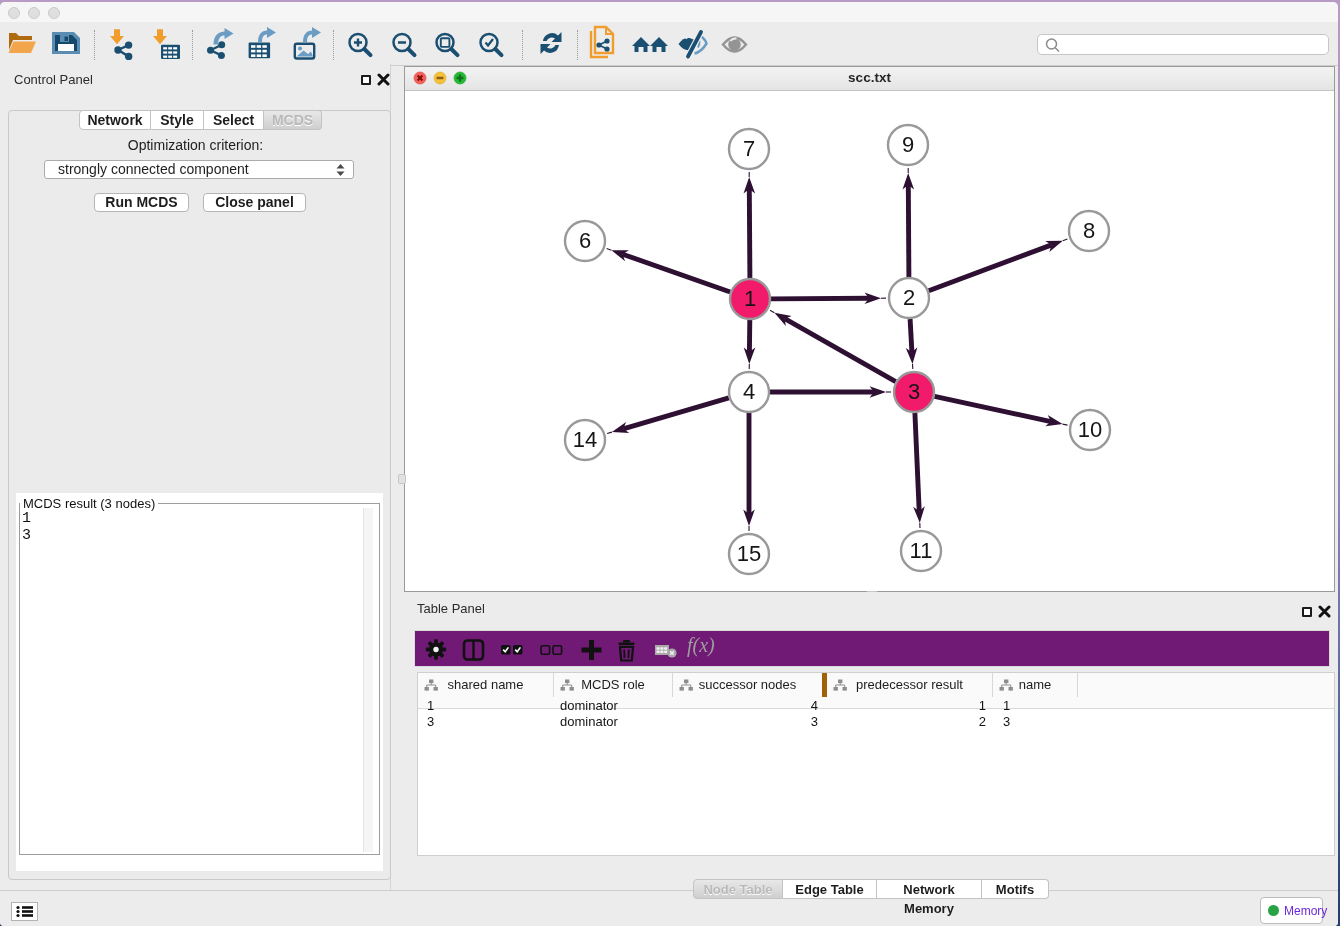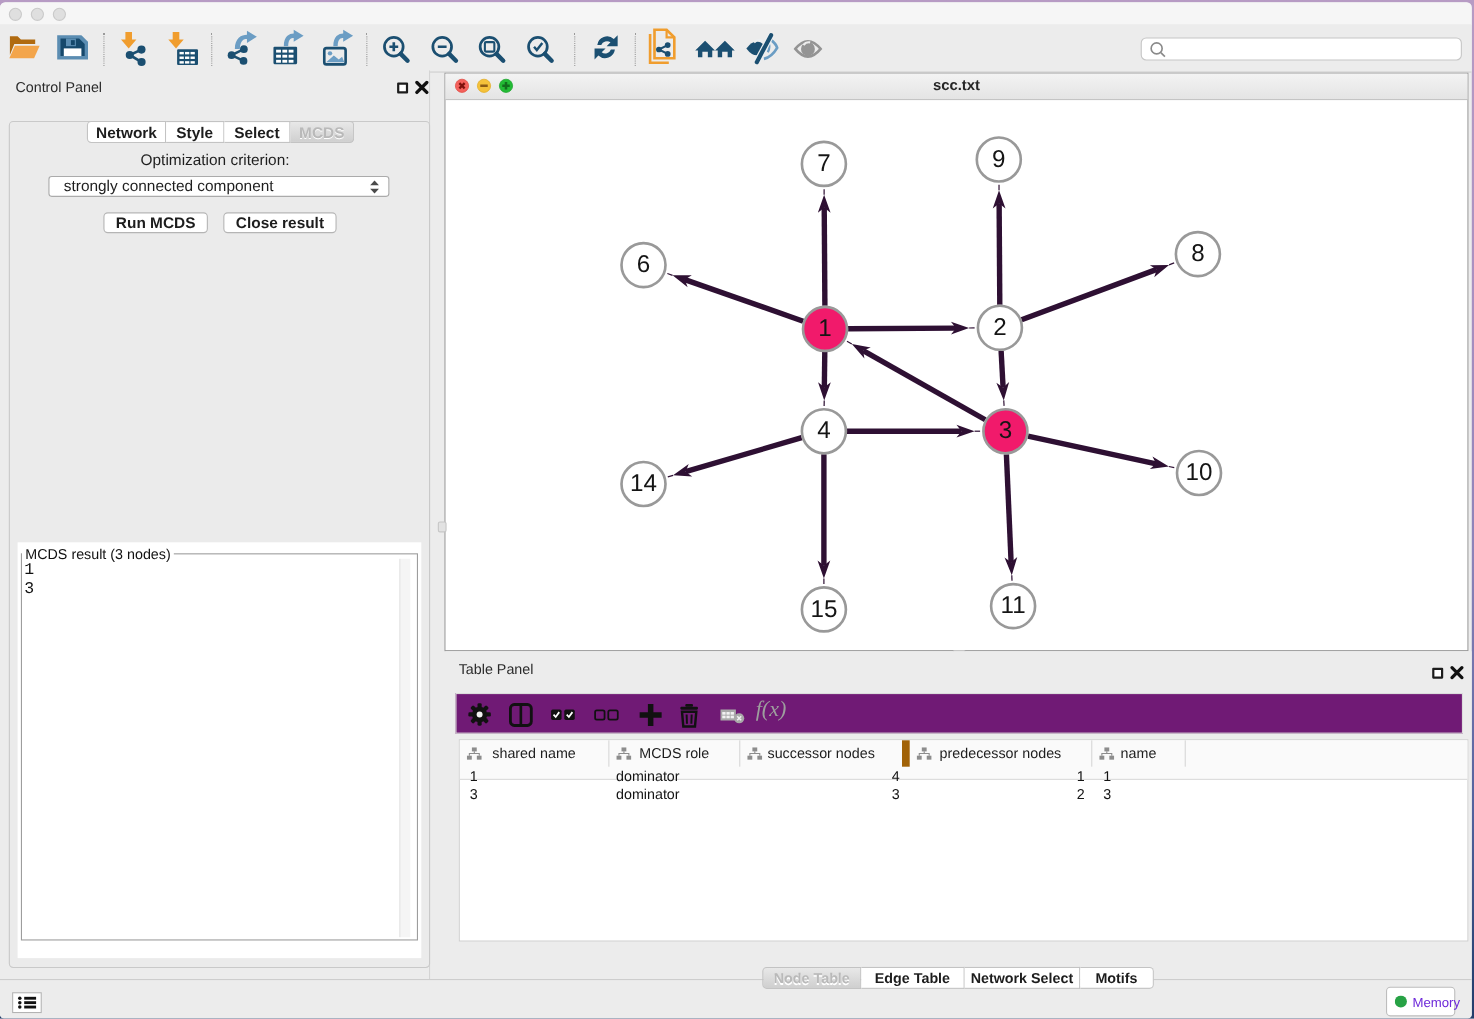--- a/index.html
+++ b/index.html
@@ -182,21 +182,21 @@
     </div>
     <div id="cpcontent"></div>
     <div id="optlabel" style="top:73px">Optimization criterion:</div>
     <div id="combo" style="top:96px">strongly connected component
       <svg width="11" height="14" style="position:absolute;right:7px;top:2px">
           <path d="M5.5 1 L9.5 5.5 L1.5 5.5 Z" fill="#4a4a4a"></path>
           <path d="M5.5 13 L9.5 8.5 L1.5 8.5 Z" fill="#4a4a4a"></path>
         </svg>
     </div>
     <div class="btn" style="left:94px;top:129px;width:95px">Run MCDS</div>
-    <div class="btn" style="left:203px;top:129px;width:103px">Close result</div>
+    <div class="btn" style="left:203px;top:129px;width:103px">Close panel</div>
     <div id="results">
       <div id="fieldset">
           <div id="legend">MCDS result (3 nodes)</div>
         <div id="resulttext">1<br>3</div>
         <div id="resscroll"></div>
       </div>
     </div>
   </div>
   <div class="abs" id="netwin" style="left:404px;top:64px;width:931px;height:526px;border:1px solid #9a9a9a;background:#fff;">
     <div class="abs" style="left:0;top:0;width:100%;height:24px;background:linear-gradient(180deg,#f3f3f3,#e4e4e4);border-bottom:1px solid #c4c4c4;">
@@ -351,37 +351,37 @@
           </div>
         <div style="position:absolute;left:136px;top:0;width:119px;height:24px;border-right:1px solid #d8d8d8;">
             <svg width="14" height="13" style="position:absolute;left:6px;top:6px">
               <rect x="5" y="0.5" width="4.4" height="3.6" fill="#8d8d8d"></rect>
               <rect x="0.5" y="8" width="4.4" height="3.6" fill="#8d8d8d"></rect>
               <rect x="9.5" y="8" width="4.4" height="3.6" fill="#8d8d8d"></rect>
               <path d="M7.2 4 L7.2 6 M2.7 8 L2.7 6 L11.7 6 L11.7 8" stroke="#8d8d8d" stroke-width="1" fill="none"></path>
             </svg>
             <div style="position:absolute;left:0;right:0;top:4px;text-align:center;">MCDS role</div>
           </div>
-        <div style="position:absolute;left:255px;top:0;width:154px;height:24px;border-right:7px solid #a16207;">
+        <div style="position:absolute;left:255px;top:0;width:154px;height:24px;border-right:5px solid #a16207;">
             <svg width="14" height="13" style="position:absolute;left:6px;top:6px">
               <rect x="5" y="0.5" width="4.4" height="3.6" fill="#8d8d8d"></rect>
               <rect x="0.5" y="8" width="4.4" height="3.6" fill="#8d8d8d"></rect>
               <rect x="9.5" y="8" width="4.4" height="3.6" fill="#8d8d8d"></rect>
               <path d="M7.2 4 L7.2 6 M2.7 8 L2.7 6 L11.7 6 L11.7 8" stroke="#8d8d8d" stroke-width="1" fill="none"></path>
             </svg>
             <div style="position:absolute;left:0;right:0;top:4px;text-align:center;">successor nodes</div>
           </div>
         <div style="position:absolute;left:409px;top:0;width:166px;height:24px;border-right:1px solid #d8d8d8;">
             <svg width="14" height="13" style="position:absolute;left:6px;top:6px">
               <rect x="5" y="0.5" width="4.4" height="3.6" fill="#8d8d8d"></rect>
               <rect x="0.5" y="8" width="4.4" height="3.6" fill="#8d8d8d"></rect>
               <rect x="9.5" y="8" width="4.4" height="3.6" fill="#8d8d8d"></rect>
               <path d="M7.2 4 L7.2 6 M2.7 8 L2.7 6 L11.7 6 L11.7 8" stroke="#8d8d8d" stroke-width="1" fill="none"></path>
             </svg>
-            <div style="position:absolute;left:0;right:0;top:4px;text-align:center;">predecessor nodes</div>
+            <div style="position:absolute;left:0;right:0;top:4px;text-align:center;">predecessor result</div>
           </div>
         <div style="position:absolute;left:575px;top:0;width:85px;height:24px;border-right:1px solid #d8d8d8;">
             <svg width="14" height="13" style="position:absolute;left:6px;top:6px">
               <rect x="5" y="0.5" width="4.4" height="3.6" fill="#8d8d8d"></rect>
               <rect x="0.5" y="8" width="4.4" height="3.6" fill="#8d8d8d"></rect>
               <rect x="9.5" y="8" width="4.4" height="3.6" fill="#8d8d8d"></rect>
               <path d="M7.2 4 L7.2 6 M2.7 8 L2.7 6 L11.7 6 L11.7 8" stroke="#8d8d8d" stroke-width="1" fill="none"></path>
             </svg>
             <div style="position:absolute;left:0;right:0;top:4px;text-align:center;">name</div>
           </div>
@@ -400,21 +400,21 @@
           <span class="abs" style="left:142px;top:1px">dominator</span>
           <span class="abs" style="left:255px;top:1px;width:145px;text-align:right">3</span>
           <span class="abs" style="left:410px;top:1px;width:158px;text-align:right">2</span>
           <span class="abs" style="left:585px;top:1px">3</span>
         </div>
       </div>
     </div>
     <div class="tabrow" style="left:288px;top:275px">
       <div class="tab first seldis" style="width:90px;font-size:13px">Node Table</div>
       <div class="tab" style="width:94px;font-size:13px">Edge Table</div>
-      <div class="tab" style="width:105px;font-size:13px">Network Select</div>
+      <div class="tab" style="width:105px;font-size:13px">Network Memory</div>
       <div class="tab last" style="width:67px;font-size:13px">Motifs</div>
     </div>
   </div>
   <div class="abs" id="statusbar" style="left:0;top:888px;width:1338px;height:38px;background:#ececec;border-top:1px solid #cdcdcd;">
     <div class="abs" style="left:11px;top:11px;width:27px;height:19px;background:#fff;border:1px solid #b3b3b3;">
       <svg width="17" height="13" style="position:absolute;left:4px;top:2px">
         <circle cx="2" cy="2.5" r="1.6" fill="#111"></circle>
           <rect x="6" y="1.2" width="11" height="2.6" fill="#111"></rect>
         <circle cx="2" cy="6.5" r="1.6" fill="#111"></circle>
           <rect x="6" y="5.2" width="11" height="2.6" fill="#111"></rect>

